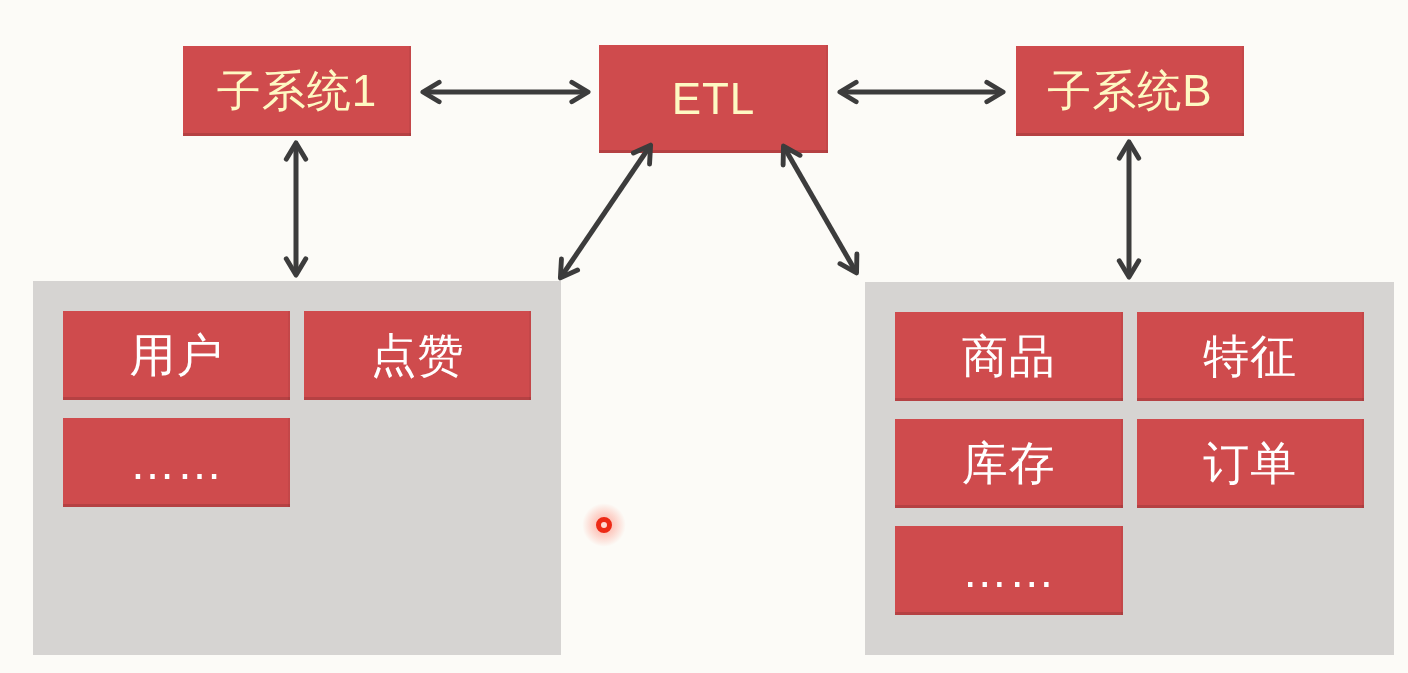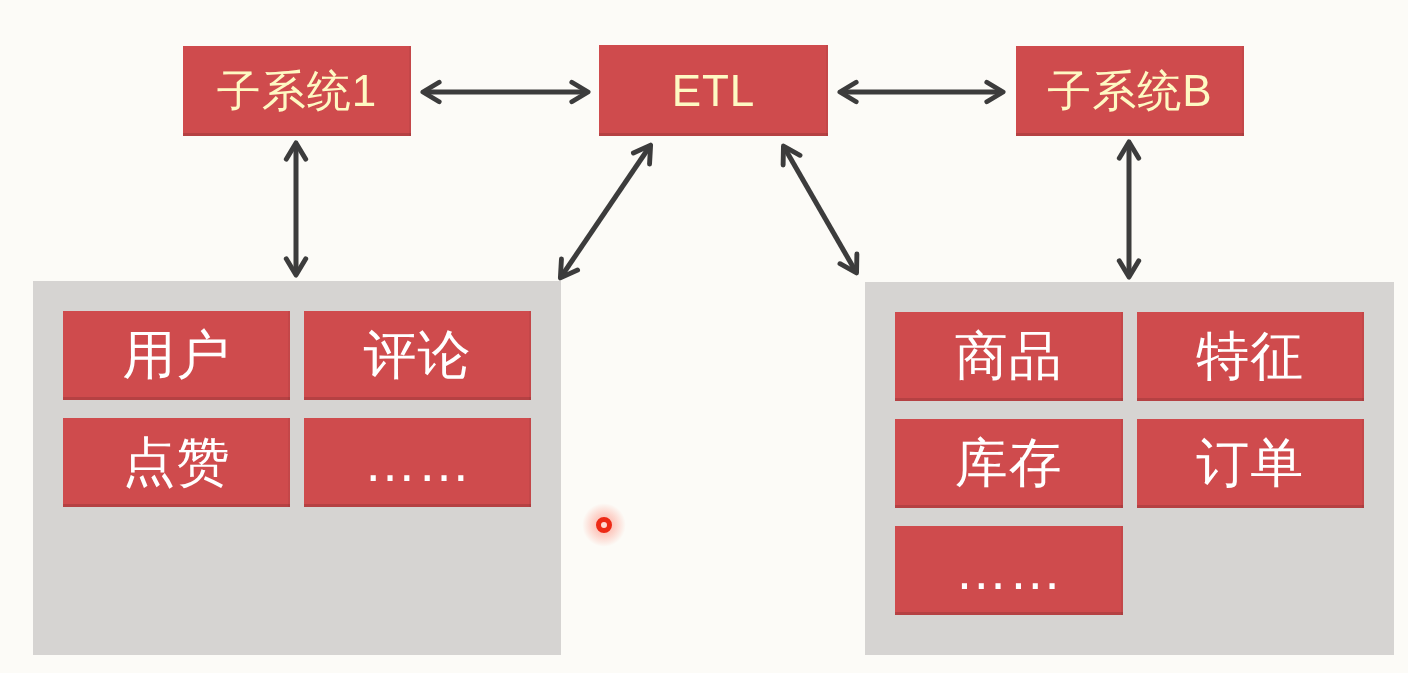--- a/index.html
+++ b/index.html
@@ -23,21 +23,21 @@
     color: #fef9c3;
     display: flex;
     align-items: center;
     justify-content: center;
     font-size: 44px;
     letter-spacing: 1px;
     box-shadow: inset 0 -3px 0 rgba(0,0,0,0.12), inset -2px 0 0 rgba(0,0,0,0.05);
     white-space: nowrap;
   }
   #node-subsystem1 { left: 183px; top: 46px; }
-  #node-etl        { left: 599px; top: 45px; width: 229px; height: 91px; }
+  #node-etl        { left: 599px; top: 45px; width: 229px; height: 108px; }
   #node-subsystemB { left: 1016px; top: 46px; text-align: center; }
 
   
   .panel {
     position: absolute;
     background: #d6d4d2;
     box-sizing: border-box;
     display: grid;
     grid-template-columns: 1fr 1fr;
     grid-template-rows: 89px 89px 89px;
@@ -47,21 +47,21 @@
   }
   #panel-left  { left: 33px;  top: 281px; width: 528px; height: 374px; }
   #panel-right { left: 865px; top: 282px; width: 529px; height: 373px; }
 
   .cell {
     background: #cf4b4d;
     color: #ffffff;
     display: flex;
     align-items: center;
     justify-content: center;
-    font-size: 53px;
+    font-size: 46px;
     letter-spacing: 1px;
     box-shadow: inset 0 -3px 0 rgba(0,0,0,0.12), inset -2px 0 0 rgba(0,0,0,0.05);
     white-space: nowrap;
   }
 
   
   .arrows {
     position: absolute;
     left: 0; top: 0;
     width: 1408px;
@@ -121,21 +121,20 @@
       <line x1="841" y1="92" x2="1002" y2="92" marker-start="url(#head)" marker-end="url(#head)"></line>
       <line x1="296" y1="144" x2="296" y2="274" marker-start="url(#head)" marker-end="url(#head)"></line>
       <line x1="1129" y1="143" x2="1129" y2="276" marker-start="url(#head)" marker-end="url(#head)"></line>
       <line x1="650" y1="146" x2="561" y2="277" marker-start="url(#head)" marker-end="url(#head)"></line>
       <line x1="784" y1="147" x2="856" y2="272" marker-start="url(#head)" marker-end="url(#head)"></line>
     </g>
   </svg>
 
   <div class="panel" id="panel-left">
     <div class="cell">用户</div>
-    <div class="cell">评论</div>
     <div class="cell">点赞</div>
     <div class="cell">……</div>
   </div>
 
   <div class="panel" id="panel-right">
     <div class="cell">商品</div>
     <div class="cell">特征</div>
     <div class="cell">库存</div>
     <div class="cell">订单</div>
     <div class="cell">……</div>

